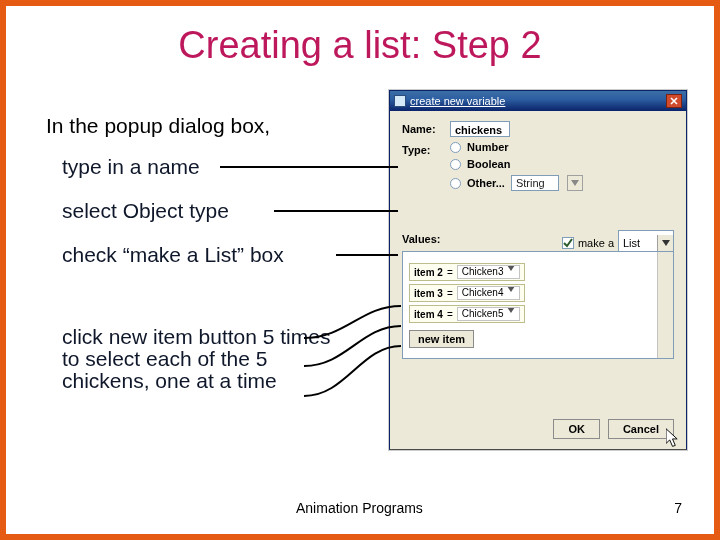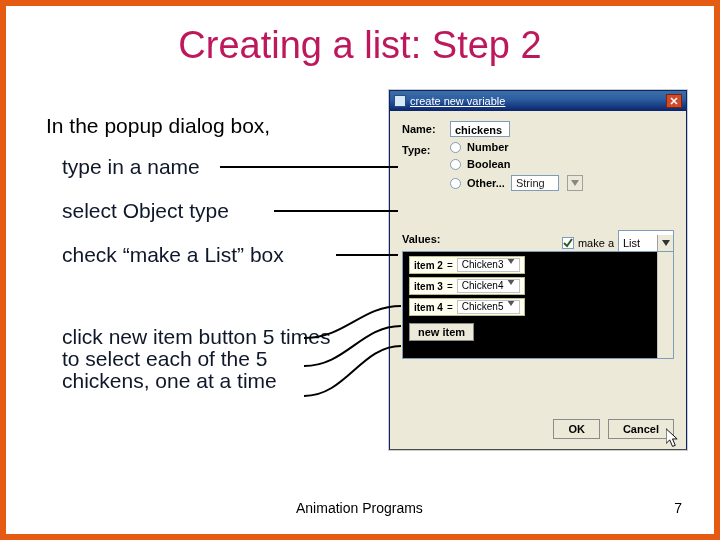--- a/index.html
+++ b/index.html
@@ -181,24 +181,24 @@
   }
   .dropdown .sel {
     min-width: 32px;
   }
 
   .list-panel {
     position: absolute;
     left: 12px;
     right: 12px;
     top: 140px;
-    background: #000000;
+    background: #ffffff;
     border: 1px solid #7F9DB9;
     height: 108px;
-    padding: 4px 6px;
+    padding: 11px 6px;
     overflow: hidden;
   }
   .pill {
     display: inline-flex;
     align-items: center;
     background: #fdfdf0;
     border: 1px solid #bdbd8c;
     padding: 1px 4px;
     font-size: 10px;
     gap: 4px;

